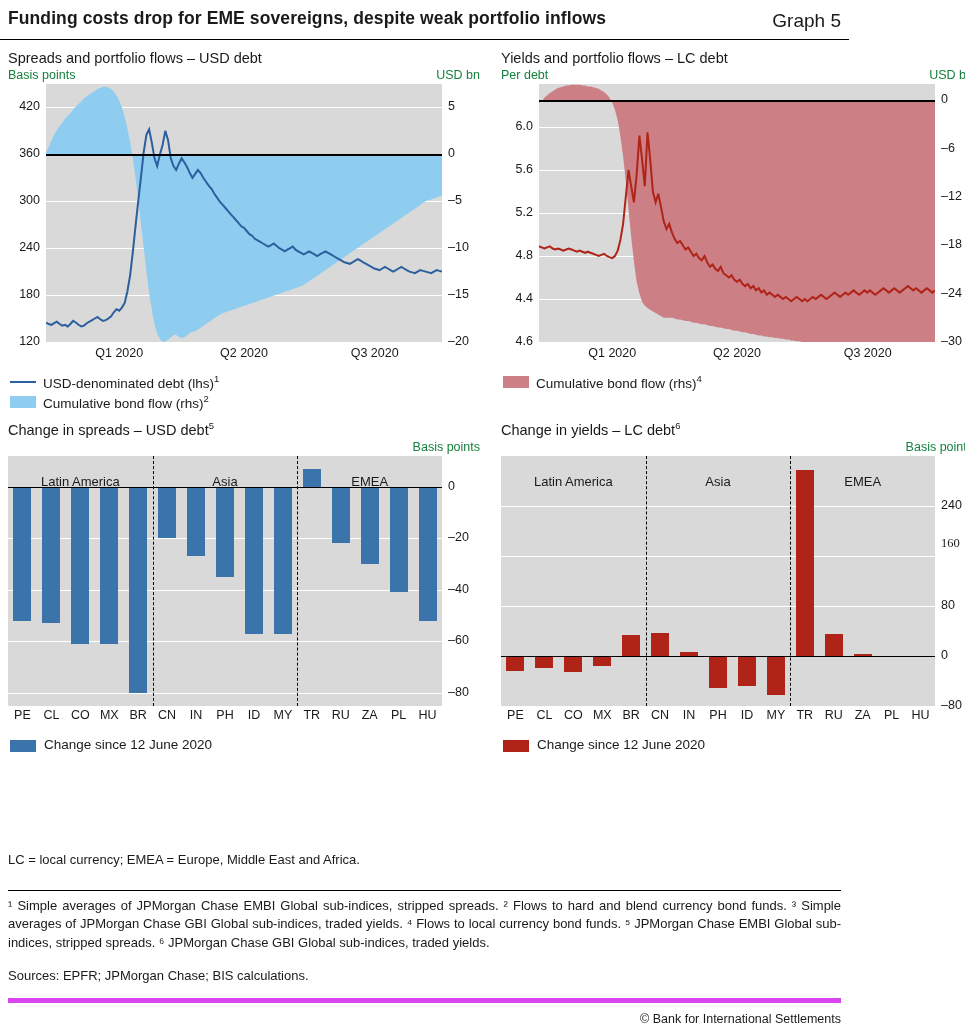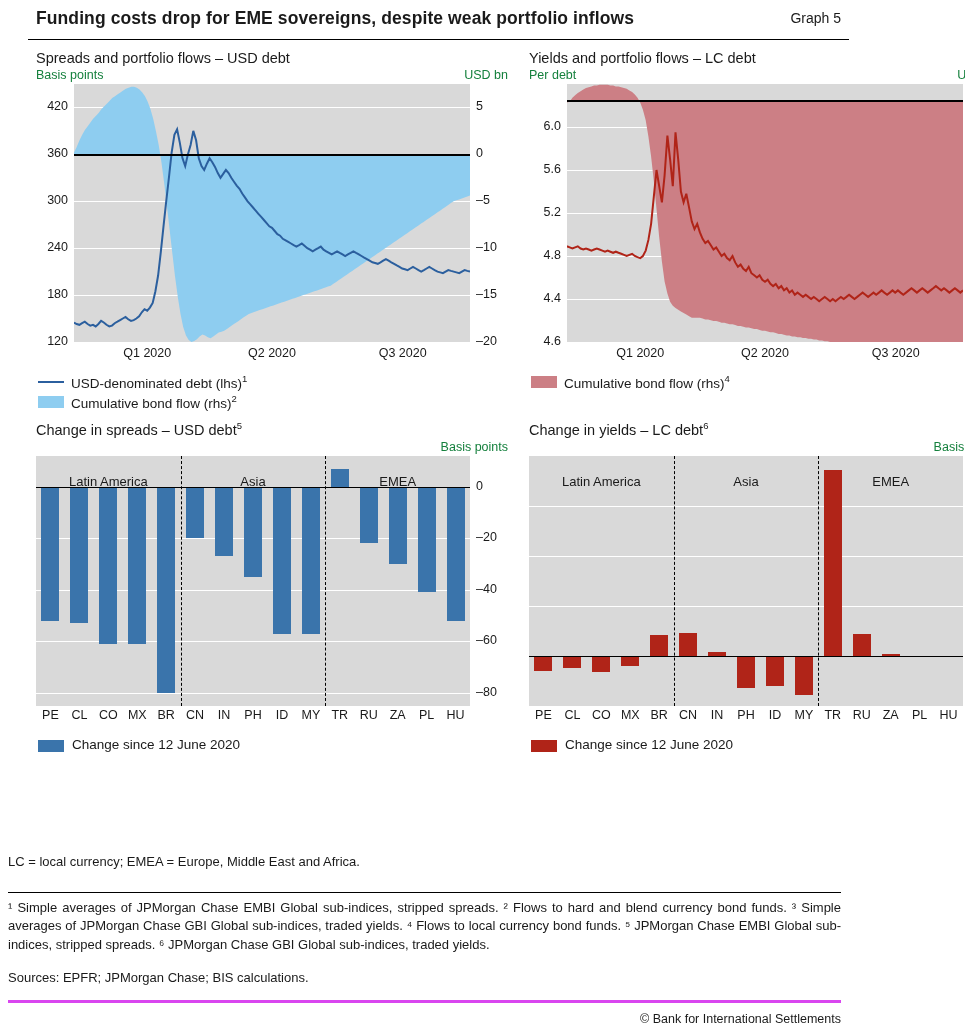--- a/index.html
+++ b/index.html
@@ -4,37 +4,37 @@
 <style>
   html,body{margin:0;padding:0;}
   body{
     width:965px;height:1028px;
     background:#ffffff;
     font-family:"Liberation Sans", sans-serif;
     color:#1a1a1a;
     position:relative;
     overflow:hidden;
   }
-  .page{position:relative;width:849px;height:1028px;box-sizing:border-box;padding-left:28px;}
+  .page{position:relative;width:849px;height:1028px;box-sizing:border-box;}
 
   
   .title-bar{
     position:relative;
     padding:8px 10px 10px 8px;
     border-bottom:1px solid #000;
   }
   .main-title{
     font-size:17.5px;
     font-weight:bold;
     letter-spacing:0.1px;
   }
   .graph-no{
     position:absolute;
     right:8px; top:10px;
-    font-size:14px;
+    font-size:19px;
   }
 
   
   .panel-title{
     font-size:14.5px;
     margin:10px 0 2px 0;
   }
   .axis-label{
     font-size:12.5px;
     color:#15803d;
@@ -89,21 +89,21 @@
   
   .footnotes{
     position:absolute;left:8px;right:8px;bottom:0;
     font-size:13px;line-height:1.45;
   }
   .fn-rule{border-top:1px solid #000;margin:6px 0 6px 0;}
   .fn-note{margin:4px 0 20px 0;}
   .fn-body{text-align:justify;}
   .sources{margin-top:14px;}
   .copyright{
-    text-align:right;border-top:3px solid #d946ef;margin-top:12px;padding-top:7px;
+    text-align:right;border-top:5px solid #d946ef;margin-top:12px;padding-top:7px;
     font-size:12.5px;
   }
   .grid2{
     display:grid;grid-template-columns:472px 472px;column-gap:21px;
     padding:0 8px;
   }
 </style>
 </head>
 <body>
 

